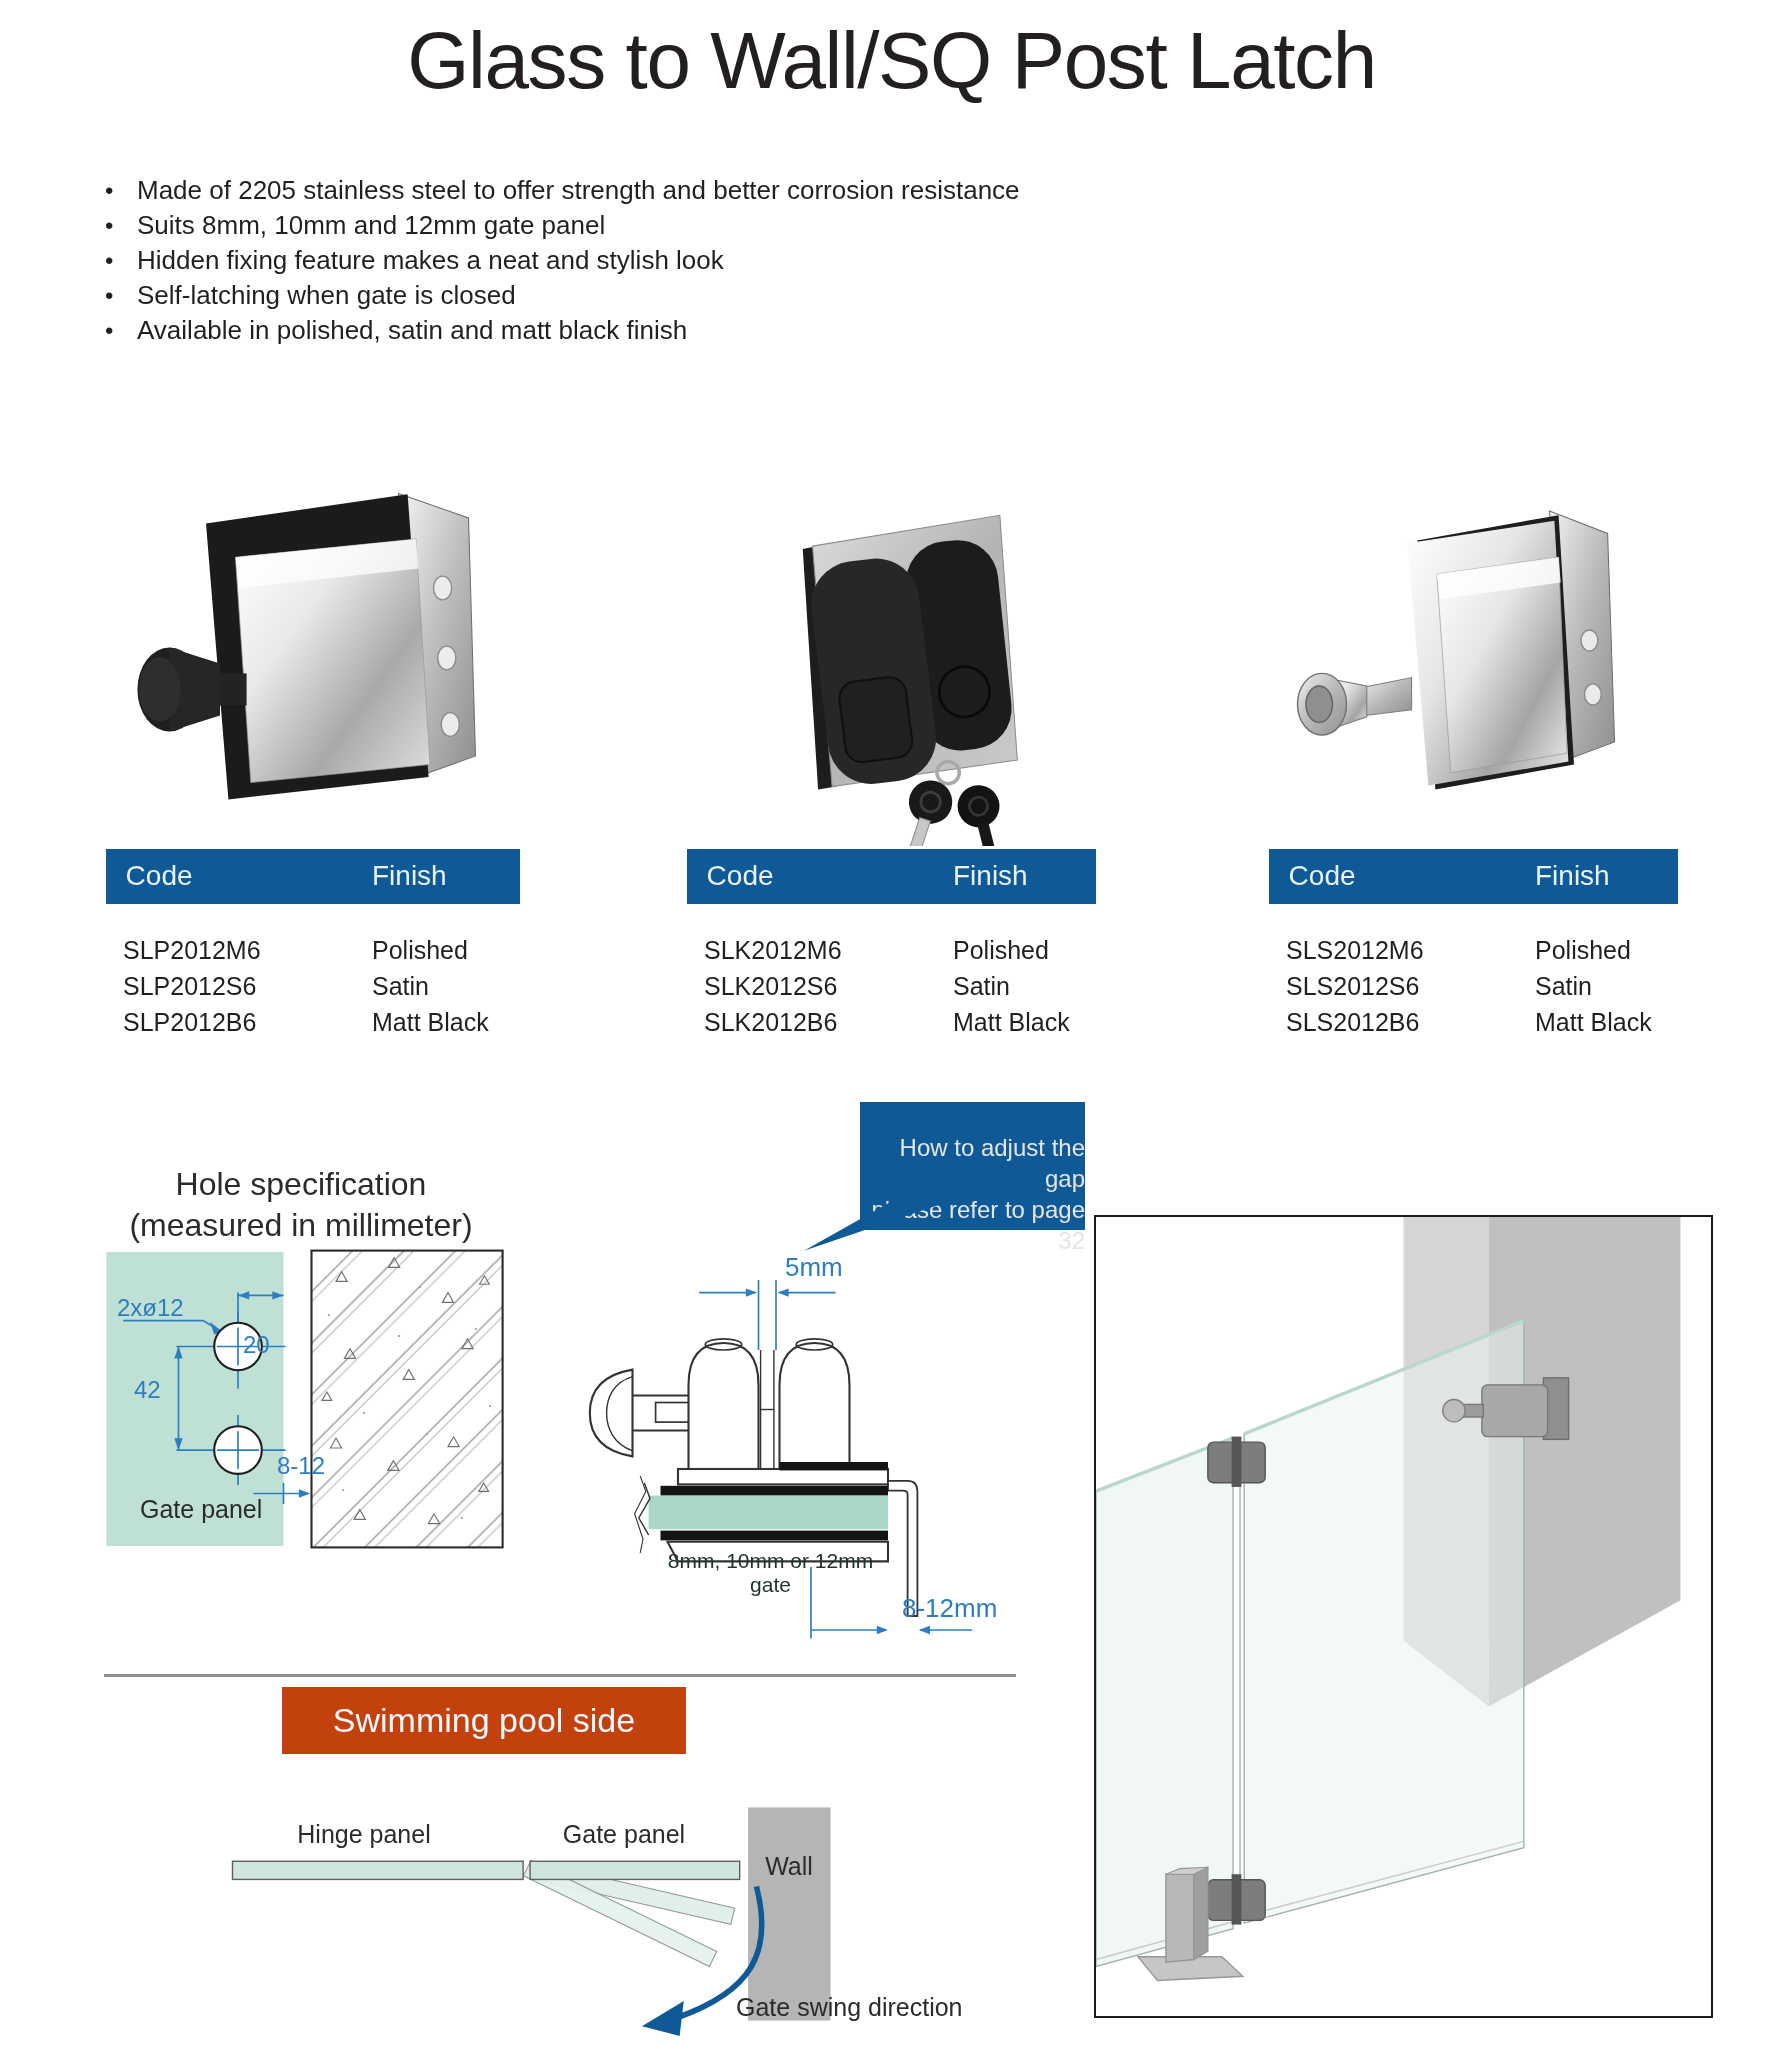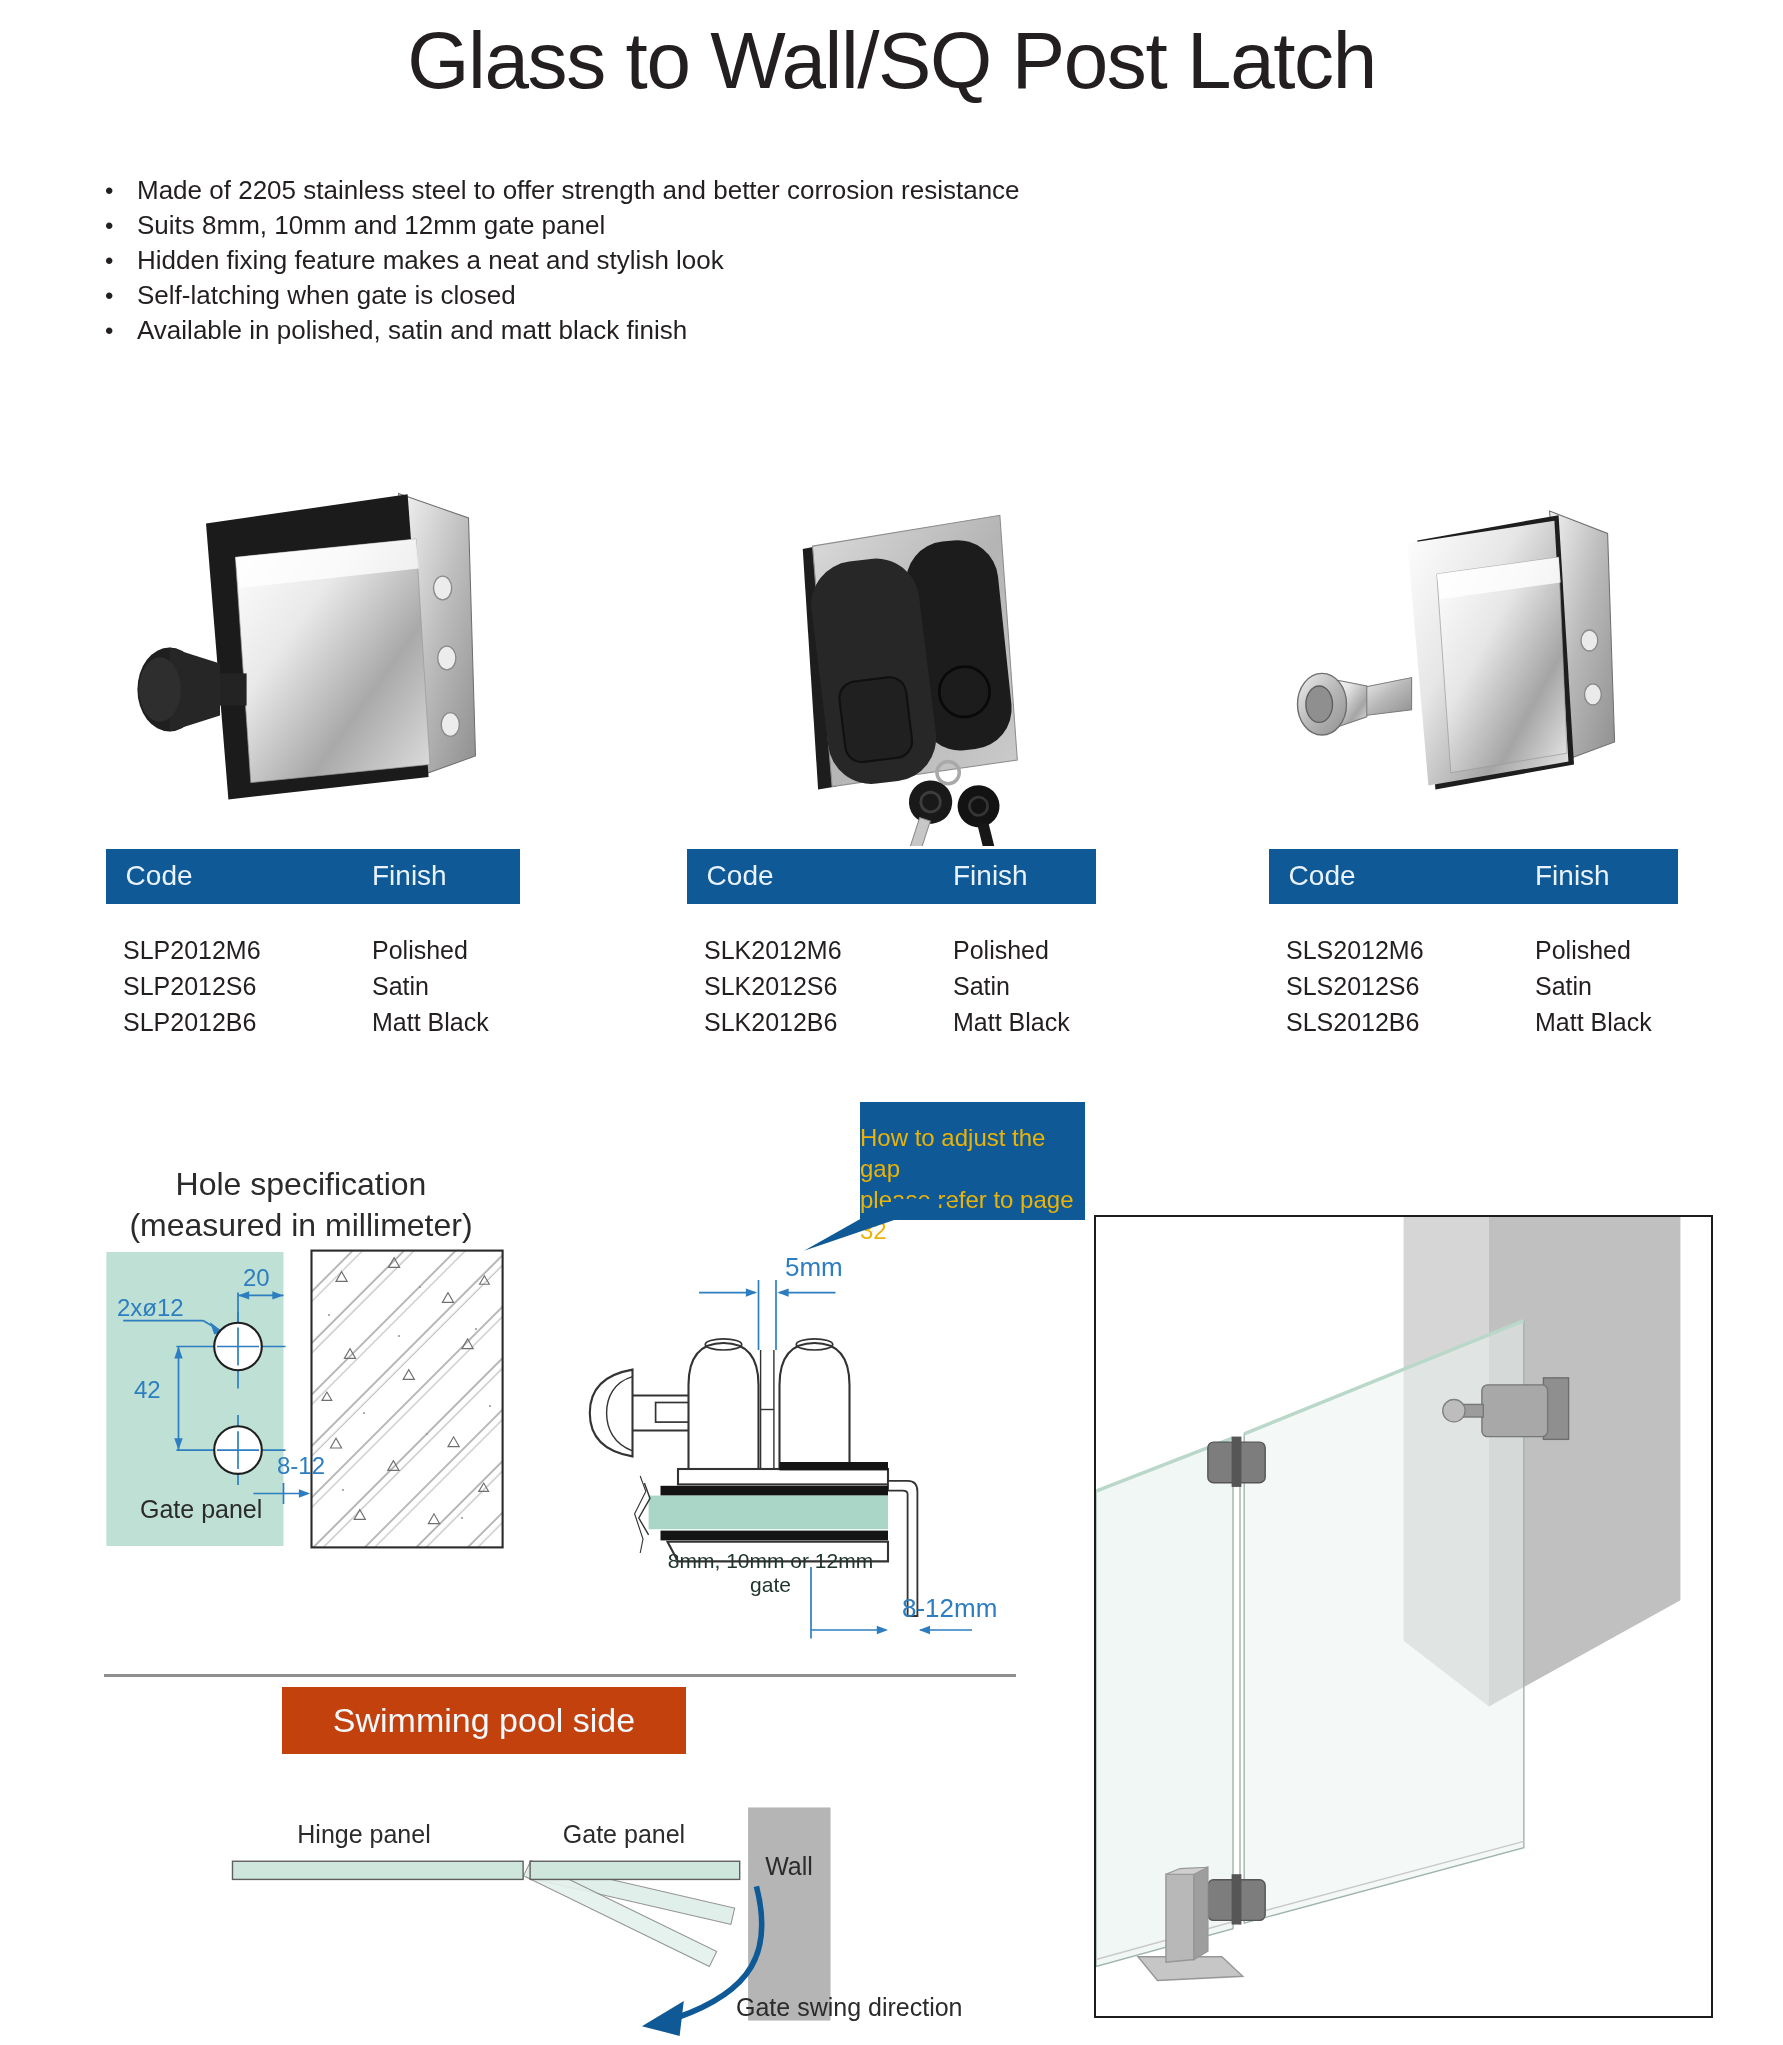--- a/index.html
+++ b/index.html
@@ -25,21 +25,21 @@
   }
   .tbl-head .code-h{position:absolute;left:19.6px;top:11.2px;}
   .tbl-head .finish-h{position:absolute;left:266px;top:11.2px;}
   .tbl-rows{position:absolute;left:0;top:87px;right:0;}
   .tbl-row{position:relative;height:36px;font-size:25px;}
   .tbl-row .code-c{position:absolute;left:17px;top:0;}
   .tbl-row .finish-c{position:absolute;left:266px;top:0;}
   
   .callout{
     left:860px;top:1102px;width:225px;height:98px;background:#0f5a96;
-    color:#eab308;font-size:24px;line-height:31px;text-align:left;padding-top:20px;
+    color:#e5e5e5;font-size:24px;line-height:31px;text-align:right;padding-top:30px;
   }
   
   .holespec-title{left:91px;top:1166px;width:420px;text-align:center;font-size:32px;color:#2b2b2b;}
   .holespec-sub{left:91px;top:1207px;width:420px;text-align:center;font-size:32px;color:#2b2b2b;}
   .dim{color:#2d7ec0;font-size:24px;}
   .small-label{color:#2b2b2b;font-size:25px;}
   .band-label{color:#20352e;font-size:21px;text-align:center;}
   .divider{left:104px;top:1674px;width:912px;height:2.8px;background:#8e8e8e;}
   .pool-header{
     left:282px;top:1687px;width:404px;height:67px;background:#c2410c;
@@ -307,21 +307,21 @@
     <circle cx="200" cy="303" r="34" fill="#ffffff" stroke="#1f1f1f" stroke-width="3"></circle>
     <g stroke="#2d7ec0" stroke-width="2.4">
       <line x1="170" y1="155" x2="230" y2="155"></line>
         <line x1="200" y1="128" x2="200" y2="182"></line>
       <line x1="170" y1="303" x2="230" y2="303"></line>
         <line x1="200" y1="276" x2="200" y2="330"></line>
     </g>
   </svg>
 
   <div class="abs dim" style="left:117px;top:1294px;">2xø12</div>
-  <div class="abs dim" style="left:243px;top:1264px;">20</div>
+  <div class="abs dim" style="left:243px;top:1331px;">20</div>
   <div class="abs dim" style="left:134px;top:1376px;">42</div>
   <div class="abs dim" style="left:277px;top:1452px;">8-12</div>
   <div class="abs small-label" style="left:140px;top:1495px;">Gate panel</div>
 
   <svg class="abs" style="left:580px;top:1245px;" width="420" height="406" viewBox="0 0 600 580">
 
     <g stroke="#2d7ec0" stroke-width="2.4" fill="none">
       <line x1="255" y1="50" x2="255" y2="150"></line>
       <line x1="280" y1="50" x2="280" y2="150"></line>
       <line x1="170" y1="68" x2="250" y2="68"></line>

